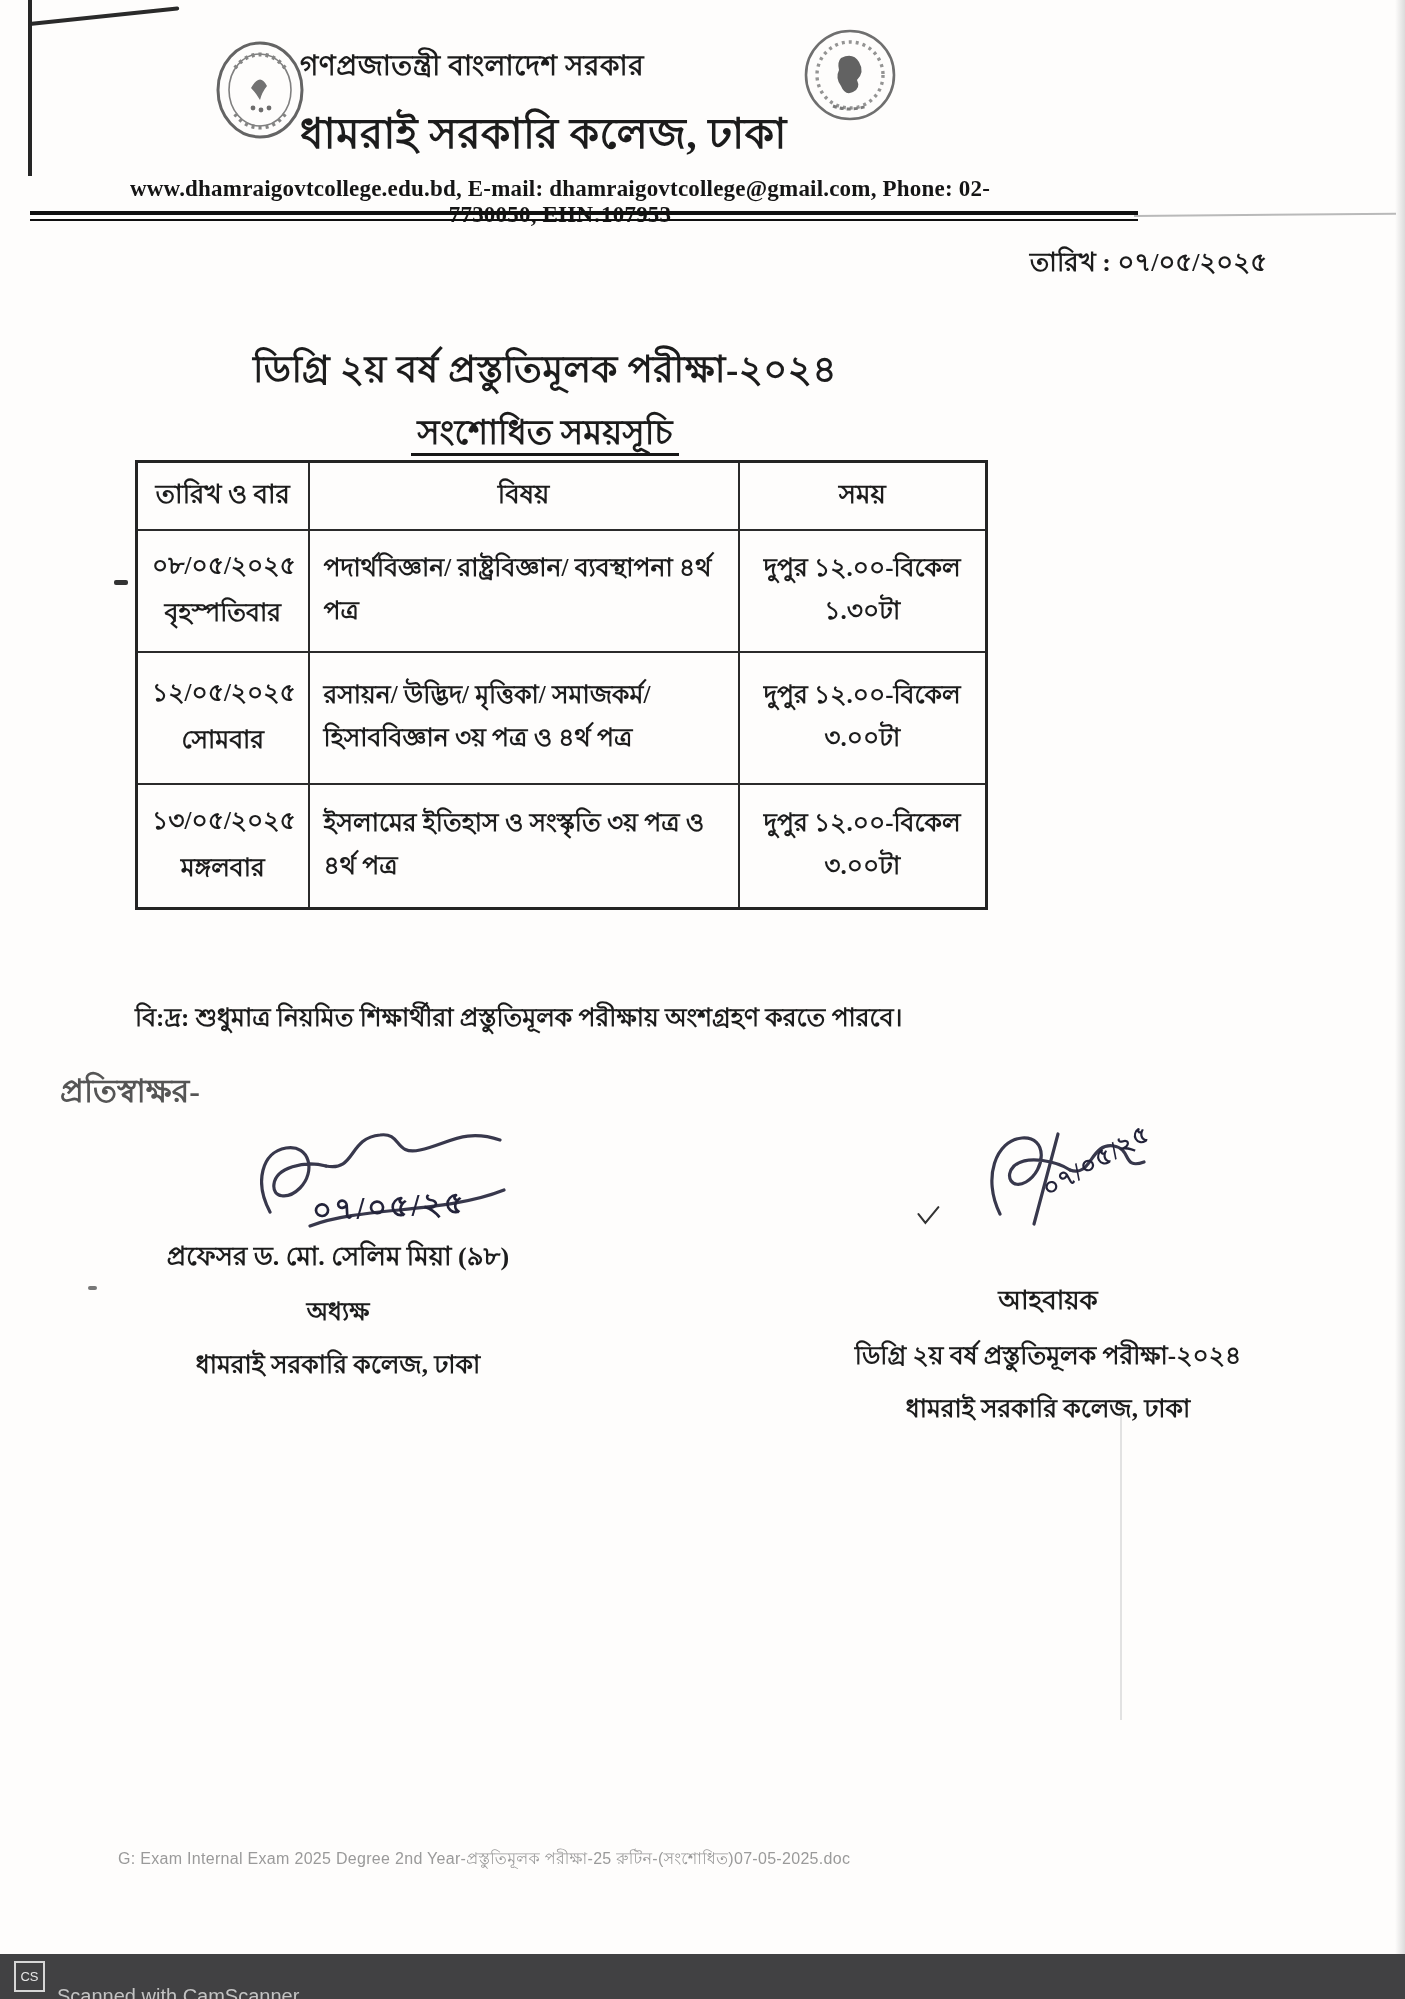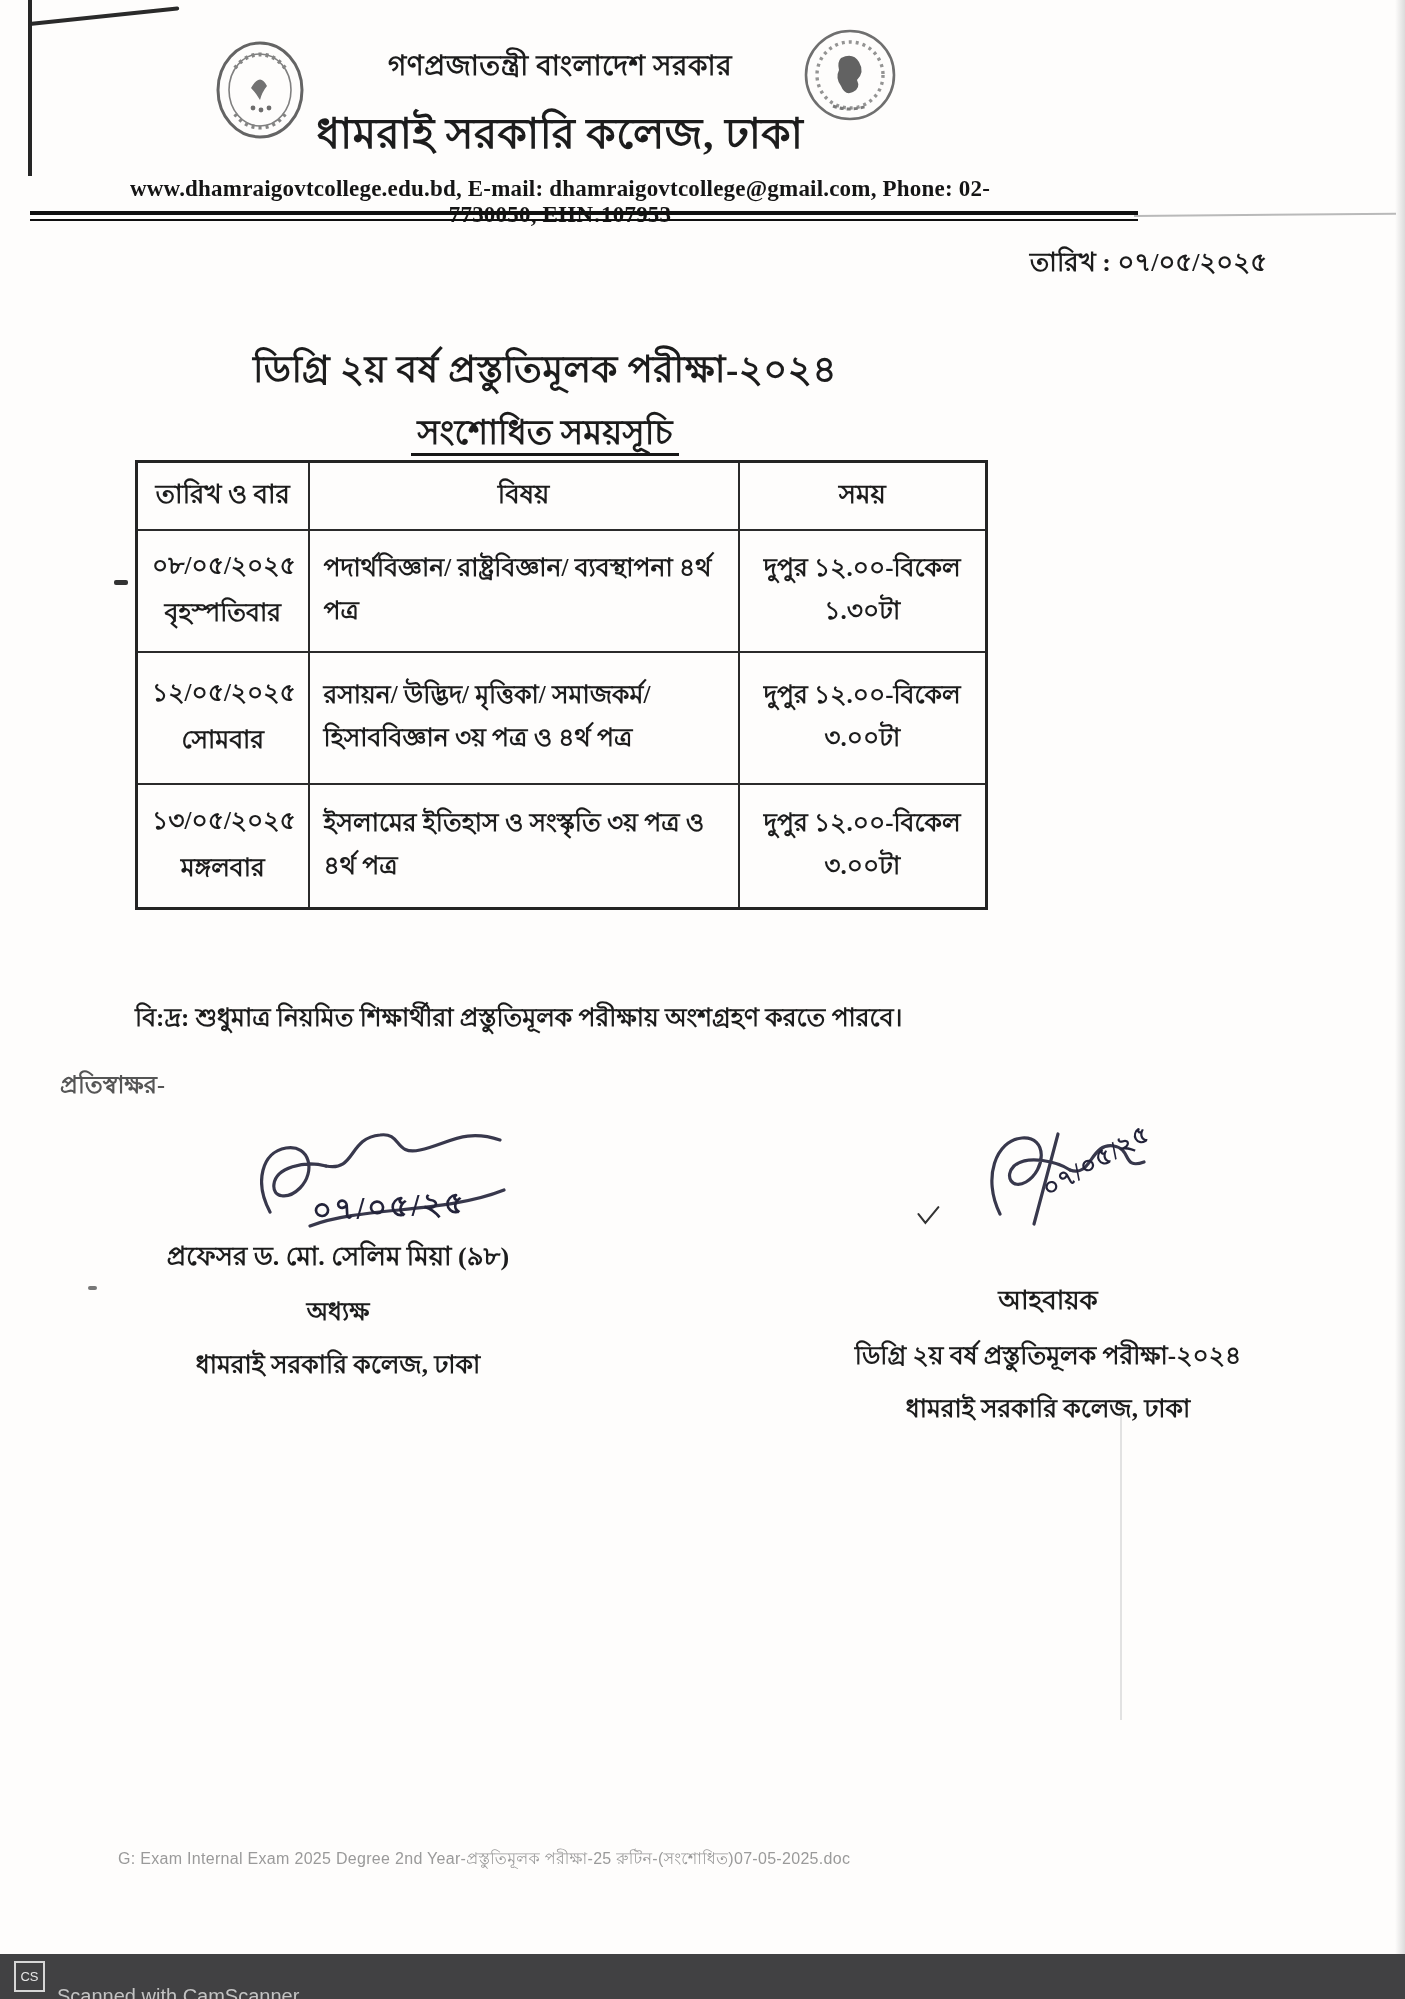--- a/index.html
+++ b/index.html
@@ -14,21 +14,21 @@
     transform:rotate(-6deg);transform-origin:left center;border-radius:2px;}
   .art-left-vline{position:absolute;left:28px;top:0;width:4px;height:176px;background:#262626;}
   .art-dash-1{position:absolute;left:114px;top:580px;width:14px;height:5px;background:#333;border-radius:2px;}
   .art-dash-2{position:absolute;left:88px;top:1286px;width:9px;height:4px;background:#777;border-radius:2px;}
   .art-right-edge{position:absolute;right:0;top:0;width:10px;height:1999px;
     background:linear-gradient(to left,#c9c9c9,rgba(255,255,255,0));opacity:.65;}
   .art-mid-streak{position:absolute;left:1120px;top:1410px;width:2px;height:310px;background:#e2e2e2;}
   
   .college-logo{position:absolute;left:215px;top:40px;width:90px;height:100px;opacity:.85;filter:blur(.4px);}
   .govt-seal{position:absolute;left:803px;top:28px;width:95px;height:95px;opacity:.8;filter:blur(.4px);}
-  .header-text{position:absolute;left:300px;top:44px;width:520px;text-align:center;}
+  .header-text{position:absolute;left:300px;top:44px;width:520px;}
   .govt-line{font-size:28px;font-weight:700;letter-spacing:.5px;}
   .college-name{font-size:42px;font-weight:700;margin-top:10px;letter-spacing:.5px;}
   .contact-line{position:absolute;left:110px;top:176px;width:900px;text-align:center;
     font-size:23px;font-weight:700;letter-spacing:.2px;color:#151515;}
   .rule-double{position:absolute;left:30px;top:211px;width:1108px;height:4px;
     border-top:4px solid #101010;border-bottom:2px solid #101010;}
   .rule-ext{position:absolute;left:1134px;top:215px;width:262px;height:2px;background:#b9b9b9;
     transform:rotate(-.5deg);transform-origin:left center;}
   
   .date-line{position:absolute;right:138px;top:242px;font-size:26px;font-weight:700;}
@@ -42,21 +42,21 @@
   .sched{border:3px solid #242424;}
   .sched th{font-size:26px;font-weight:700;height:58px;text-align:center;}
   .sched td{font-size:25px;font-weight:700;}
   .col-dd{width:172px;} .col-sub{width:430px;} .col-time{width:248px;}
   .cell-dd{text-align:center;}
   .cell-dd .d1{margin-bottom:4px;}
   .cell-time{text-align:center;}
   .row-1 td{height:112px;} .row-2 td{height:122px;} .row-3 td{height:114px;}
   
   .note{position:absolute;left:135px;top:998px;width:900px;font-size:25px;font-weight:700;}
-  .countersign{position:absolute;left:60px;top:1066px;font-size:24px;color:#555;font-weight:700;}
+  .countersign{position:absolute;left:60px;top:1066px;font-size:32px;color:#555;font-weight:700;}
   .sig-stroke{stroke:#23233a;stroke-width:3.2;fill:none;stroke-linecap:round;stroke-linejoin:round;}
   .sig-left-svg{position:absolute;left:252px;top:1126px;width:260px;height:120px;opacity:.9;}
   .sig-right-svg{position:absolute;left:962px;top:1120px;width:210px;height:118px;opacity:.9;}
   .hand-date-left{position:absolute;left:312px;top:1182px;font-size:31px;font-weight:700;color:#23233a;
     transform:rotate(-3deg);letter-spacing:2px;}
   .hand-date-right{position:absolute;left:1056px;top:1168px;font-size:25px;font-weight:700;color:#23233a;
     transform:rotate(-30deg);transform-origin:left bottom;letter-spacing:1px;}
   .tick{position:absolute;left:915px;top:1203px;width:26px;height:24px;}
   .sig-block{position:absolute;text-align:center;}
   .sig-block-left{left:118px;top:1236px;width:440px;}

